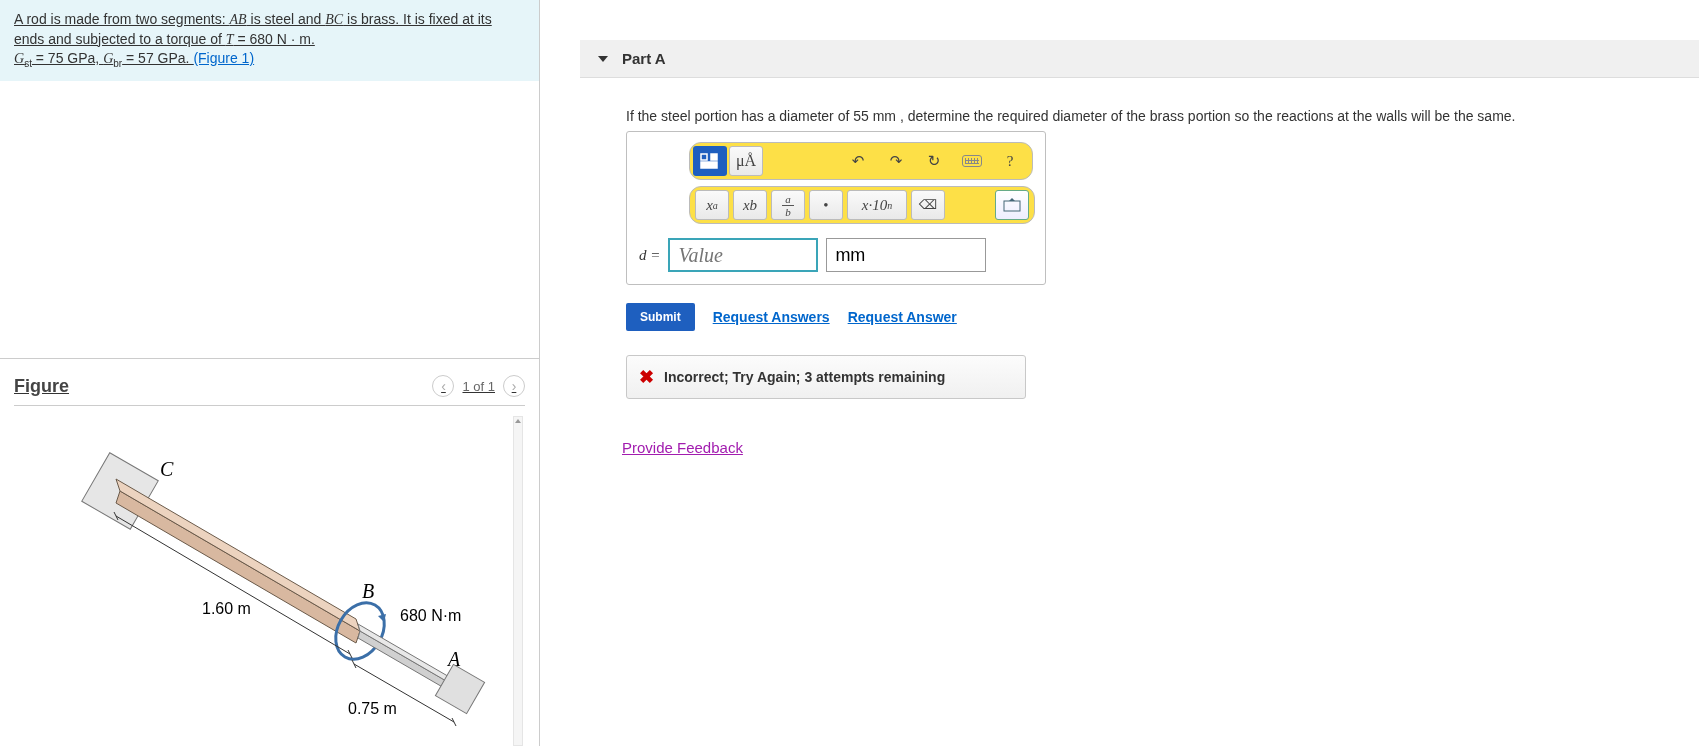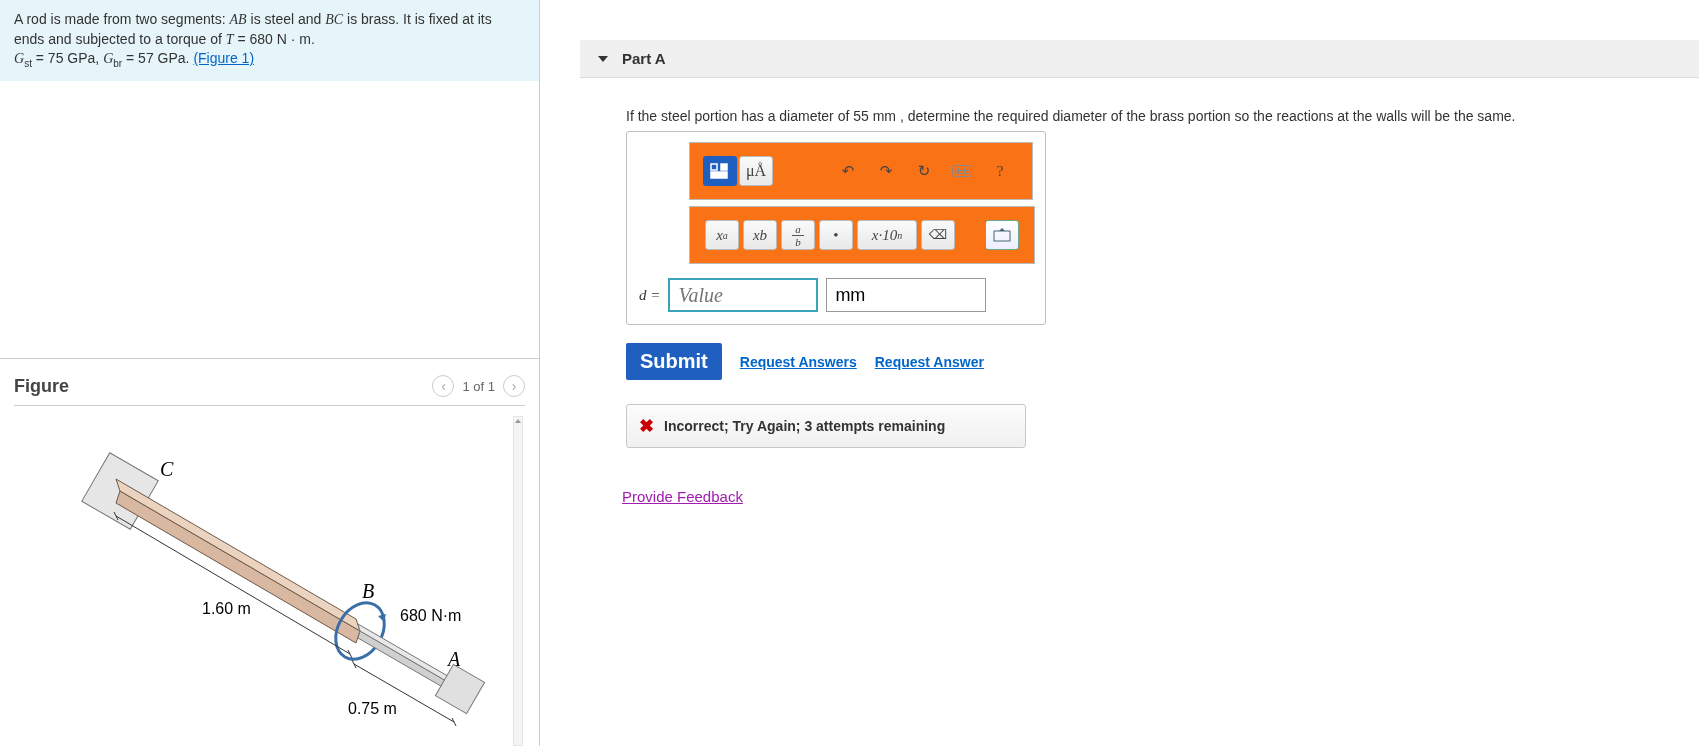--- a/index.html
+++ b/index.html
@@ -12,20 +12,21 @@
     width: 1701px;
     height: 746px;
     overflow: hidden;
   }
   .left-panel {
     width: 540px;
     border-right: 1px solid #ccc;
     display: flex;
     flex-direction: column;
     padding: 0;
+    text-decoration: underline;
   }
   .problem-statement {
     background: #e6f5f9;
     padding: 10px 14px;
     font-size: 14px;
     line-height: 1.4;
     color: #333;
   }
   .problem-statement .math-italic { font-style: italic; font-family: 'Times New Roman', serif; }
   .problem-statement .sub { vertical-align: sub; font-size: 10px; }
@@ -85,23 +86,23 @@
   .question-text { font-size: 14px; line-height: 1.5; margin-bottom: 4px; }
   .instruction-text { font-weight: bold; font-size: 14px; margin-bottom: 18px; }
   .answer-box {
     border: 1px solid #bfbfbf;
     border-radius: 3px;
     width: 420px;
     padding: 10px 12px 12px 12px;
   }
   .toolbar-row1, .toolbar-row2 {
     display: flex; align-items: center;
-    border: 1px solid #bbb; border-radius: 0;
-    background: #f97316;
-    padding: 13px;
+    border: 1px solid #bbb; border-radius: 12px;
+    background: #fde047;
+    padding: 3px;
   }
   .toolbar-row1 { width: 344px; margin-left: 50px; margin-bottom: 6px; }
   .toolbar-row2 { width: 346px; margin-left: 50px; margin-bottom: 14px; }
   .tb-btn {
     height: 30px; min-width: 34px;
     display: flex; align-items: center; justify-content: center;
     margin: 0 2px; border-radius: 3px;
     font-family: 'Times New Roman', serif;
     font-size: 15px; color: #444;
     cursor: pointer;
@@ -132,21 +133,21 @@
     font-family:'Times New Roman',serif; font-style:italic; font-size:20px;
     color:#ef4444; padding: 0 8px;
   }
   .unit-input {
     width: 160px; height: 34px; border: 1px solid #999; font-size:18px; padding:0 8px;
     font-family: Arial;
   }
 
   .submit-row { margin-top: 18px; display:flex; align-items:center; gap: 18px; }
   .submit-btn {
-    background:#1e5fbf; color:#fff; font-weight:bold; font-size:20px;
+    background:#1e5fbf; color:#fff; font-weight:bold; font-size:12px;
     padding: 7px 14px; border:none; border-radius:2px; cursor:pointer;
   }
   .link { color:#0066cc; text-decoration:underline; cursor:pointer; font-size:14px; font-weight:bold; }
   .feedback-box {
     margin-top: 24px; width: 400px;
     border:1px solid #c8c8c8; border-radius:3px;
     background: linear-gradient(#fcfcfc,#f0f0f0);
     padding: 10px 12px;
     display:flex; align-items:center; gap: 10px;
     font-weight:bold; font-size:14px;

